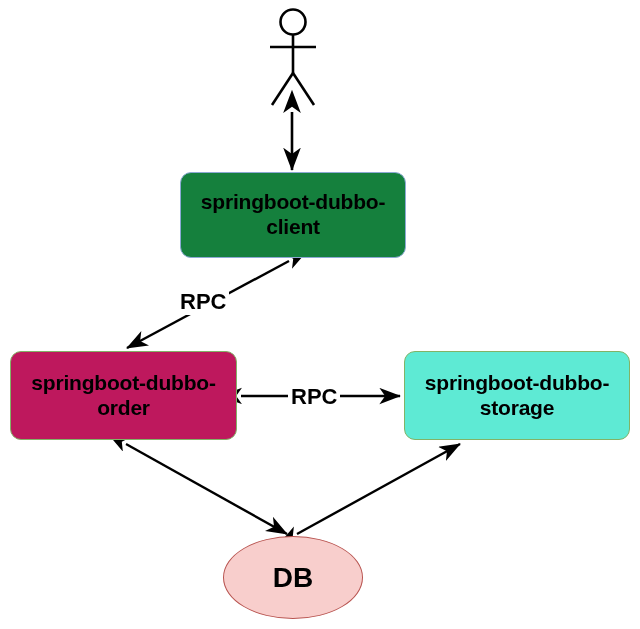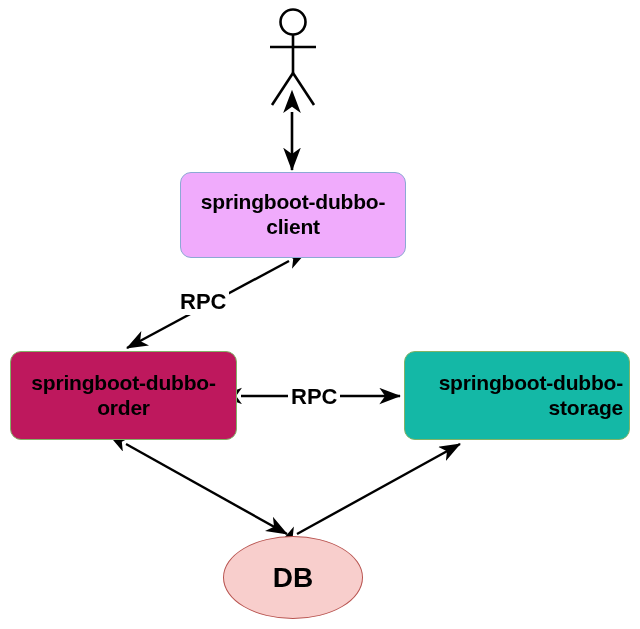--- a/index.html
+++ b/index.html
@@ -136,29 +136,29 @@
   </svg>
 
   <svg id="actor" viewBox="0 0 62 100" xmlns="http://www.w3.org/2000/svg">
     <circle cx="31" cy="14" r="12.5" fill="#ffffff" stroke="#000000" stroke-width="2.6"></circle>
     <line x1="31" y1="27" x2="31" y2="65" stroke="#000000" stroke-width="2.6"></line>
     <line x1="8" y1="39" x2="54" y2="39" stroke="#000000" stroke-width="2.6"></line>
     <line x1="31" y1="65" x2="10" y2="97" stroke="#000000" stroke-width="2.6"></line>
     <line x1="31" y1="65" x2="52" y2="97" stroke="#000000" stroke-width="2.6"></line>
   </svg>
 
-  <div class="node node-rect node-client" style="background:#f0abfc; border-color:#8ca9d4;text-align:center;">
+  <div class="node node-rect node-client" style="background:#15803d; border-color:#8ca9d4;text-align:center;">
     <span>springboot-dubbo-client</span>
   </div>
 
   <div class="node node-rect node-order" style="background:#be185d; border-color:#82b366;">
     <span>springboot-dubbo-order</span>
   </div>
 
-  <div class="node node-rect node-storage" style="background:#14b8a6; border-color:#82b366;text-align:right;">
+  <div class="node node-rect node-storage" style="background:#5eead4; border-color:#82b366;">
     <span>springboot-dubbo-storage</span>
   </div>
 
   <div class="node node-ellipse node-db" style="background:#f8cecc; border-color:#b85450;">
     <span>DB</span>
   </div>
 
   <div class="edge-label label-rpc-diag">RPC</div>
 
   <div class="edge-label label-rpc-horiz">RPC</div>

